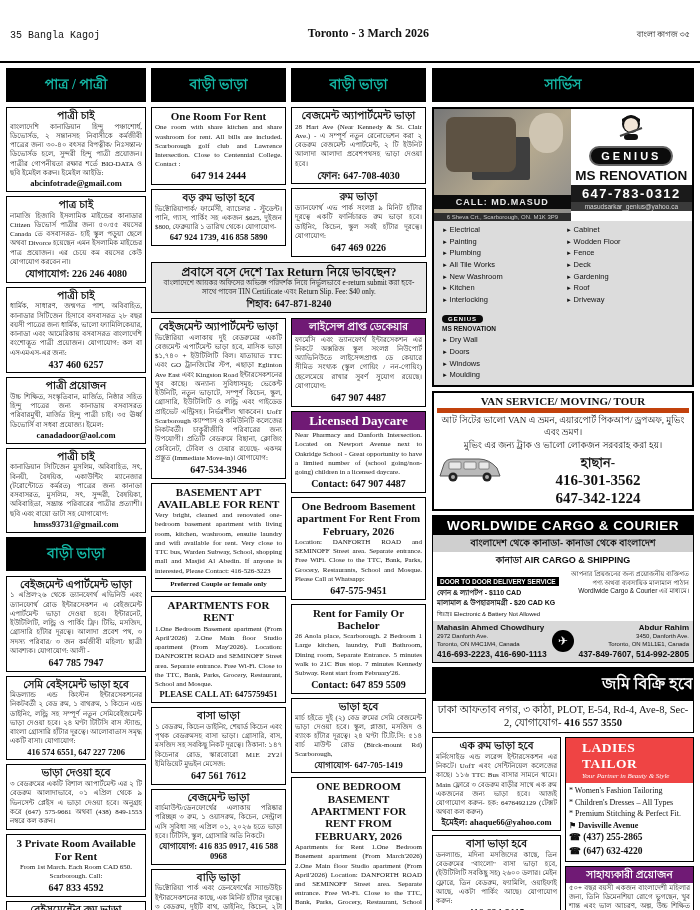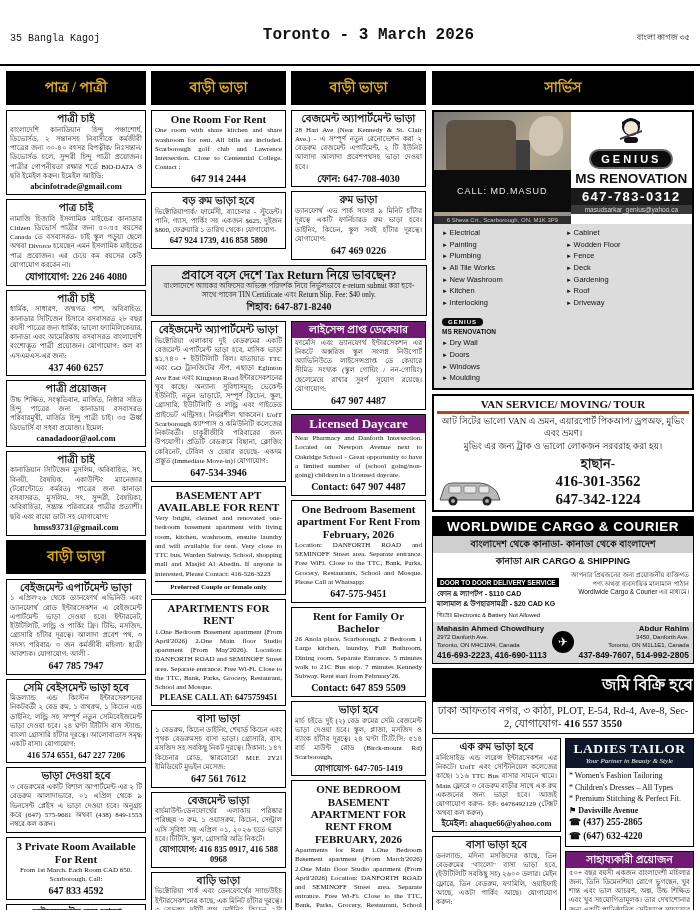--- a/index.html
+++ b/index.html
@@ -3,30 +3,30 @@
 <meta charset="utf-8">
 <style>
   *{box-sizing:border-box;margin:0;padding:0}
   html,body{background:#999}
   .page{width:700px;height:910px;margin:0 auto;background:#fff;color:#111;
         font-family:"Liberation Serif",serif;overflow:hidden;position:relative}
   
   .masthead{display:flex;justify-content:space-between;align-items:flex-end;
             padding:26px 10px 20px;border-bottom:2.5px solid #000}
   .mh-left{font-family:"Liberation Mono",monospace;font-size:10px}
-  .mh-center{font-family:Liberation Mono, monospace;font-weight:bold;font-size:16px}
+  .mh-center{font-family:Liberation Serif, serif;font-weight:bold;font-size:12px}
   .mh-right{font-size:8px}
   
   .columns{display:flex;gap:5px;padding:5px 6px 0}
   .c1{width:140px;flex:none}
   .mid{width:276px;flex:none}
   .c4{width:262px;flex:none}
   .midrow{display:flex;gap:5px}
   .mcol{width:135px;flex:none}
-  .colhead{background:#000;color:#eab308;text-align:center;font-weight:bold;
+  .colhead{background:#000;color:#14b8a6;text-align:center;font-weight:bold;
            font-size:14px;padding:5px 0;margin-bottom:5px}
   
   .ad{border:1px solid #000;margin-bottom:4px;padding:2px 3px;font-size:7px;
       line-height:1.32;text-align:justify;overflow:hidden}
   .ad.db{border:2px solid #000}
   .ad h3{font-size:10.5px;font-weight:bold;text-align:center;line-height:1.12;margin-bottom:1px}
   .ad h3.en{font-size:11px}
   .ad h3.big{font-size:13px}
   .ad p{margin-bottom:1px}
   .ph{font-weight:bold;text-align:center;font-size:10px;line-height:1.15}
@@ -43,45 +43,45 @@
   
   .msr{border:2px solid #000;margin-bottom:4px;overflow:hidden}
   .msr-top{display:flex}
   .msr-photo{width:53%;height:112px;position:relative;
              background:linear-gradient(135deg,#777,#b5a98f 55%,#8c8c8c)}
   .msr-photo .blob1{position:absolute;top:8px;left:12px;width:70px;height:55px;
              background:#5d5243;border-radius:8px;box-shadow:20px 14px 0 -6px #3e3e3e}
   .msr-photo .blob2{position:absolute;top:4px;right:8px;width:34px;height:40px;
              background:#cfc5b2;border-radius:50% 40% 45% 50%}
   .msr-call{position:absolute;left:0;right:0;bottom:12px;background:#0c0c0c;color:#e8e8e8;
-            font-family:"Liberation Sans",sans-serif;font-weight:normal;font-size:9px;
-            letter-spacing:1px;text-align:center;padding:16px 0}
+            font-family:"Liberation Sans",sans-serif;font-weight:bold;font-size:9px;
+            letter-spacing:1px;text-align:center;padding:2px 0}
   .msr-addr{position:absolute;left:0;right:0;bottom:0;background:#2e2e2e;color:#ccc;
             font-family:"Liberation Sans",sans-serif;font-size:6px;text-align:center;padding:1px 0}
   .msr-brand{width:47%;text-align:center;padding-top:3px}
   .genius-pill{display:inline-block;background:#0c0c0c;color:#fff;border:2px solid #666;
                border-radius:11px;font-family:"Liberation Sans",sans-serif;font-weight:bold;
                font-size:11px;letter-spacing:3px;padding:2px 10px}
   .msr-name{font-family:"Liberation Sans",sans-serif;font-weight:bold;font-size:13.5px;margin-top:2px}
   .msr-phone{background:#1a1a1a;color:#fff;font-family:"Liberation Sans",sans-serif;
              font-weight:bold;font-size:13px;letter-spacing:1.5px;margin-top:2px;padding:1px 0}
   .msr-email{background:#3a3a3a;color:#ddd;font-family:"Liberation Sans",sans-serif;
              font-size:6.5px;padding:1px 0}
   .msr-services{display:flex;background:#dcdcdc;padding:3px 2px 4px 8px;
                 font-family:"Liberation Sans",sans-serif}
   .msr-services ul{list-style:none;flex:1;font-size:7.5px;line-height:1.55}
   .msr-services li::before{content:"► ";font-size:6px}
   .mini-logo{margin:2px 0}
   .mini-pill{display:inline-block;background:#0c0c0c;color:#fff;border-radius:7px;
              font-size:6px;font-weight:bold;letter-spacing:1px;padding:1px 6px}
   .mini-name{font-weight:bold;font-size:6.5px}
   
-  .van h3{font-size:17px;border-bottom:3px solid #c2410c;padding-bottom:1px}
+  .van h3{font-size:17px;border-bottom:5px solid #c2410c;padding-bottom:1px}
   .van p{font-size:9px;text-align:center;line-height:1.35}
-  .van-row{display:flex;align-items:flex-end;gap:4px;margin-top:2px}
+  .van-row{display:flex;align-items:flex-start;gap:4px;margin-top:2px}
   .van-img{flex:none}
   .van-contact{flex:1;text-align:center}
   .van-contact .nm{font-weight:bold;font-size:13px}
   .van-contact .ph{font-size:15px;line-height:1.2}
   
   .cargo{border:1.5px solid #000;margin-bottom:4px;overflow:hidden;font-family:"Liberation Sans",sans-serif}
   .cargo-title{background:#000;color:#fff;font-weight:bold;font-size:13.5px;
                text-align:center;padding:2px 0;letter-spacing:.5px}
   .cargo-sub{background:#cfcfcf;text-align:center;font-weight:bold;font-size:9.5px;padding:1px 0}
   .cargo-line{text-align:center;font-weight:bold;font-size:9px;padding:1px 0}
@@ -102,21 +102,21 @@
   
   .land{border:1px solid #000;margin-bottom:4px;overflow:hidden}
   .land-head{background:#000;color:#fff;font-weight:bold;font-size:16px;text-align:right;padding:3px 0}
   .land-body{font-size:10.5px;text-align:center;padding:2px 3px;line-height:1.3}
   .land-body .ph{display:inline;font-size:10.5px}
   
   .subrow{display:flex;gap:4px}
   .subcol{flex:1;min-width:0}
   
   .tailor{border:1.5px solid #000;margin-bottom:4px;overflow:hidden}
-  .tailor-head{background:#0f172a;color:#fff;text-align:center;padding:2px 0 3px}
+  .tailor-head{background:#ef4444;color:#fff;text-align:left;padding:2px 16px 3px}
   .tailor-head .tt{font-weight:bold;font-size:13.5px;letter-spacing:.5px}
   .tailor-head .st{font-style:italic;font-size:7px}
   .tailor-body{padding:2px 3px;text-align:left;font-size:8px;line-height:1.45}
   .tailor-body .it::before{content:"* "}
   .tailor-body .loc{font-weight:bold}
   .tailor-body .tel{font-weight:bold;font-size:9.5px}
   .icon{display:inline-block}
 </style>
 </head>
 <body>

